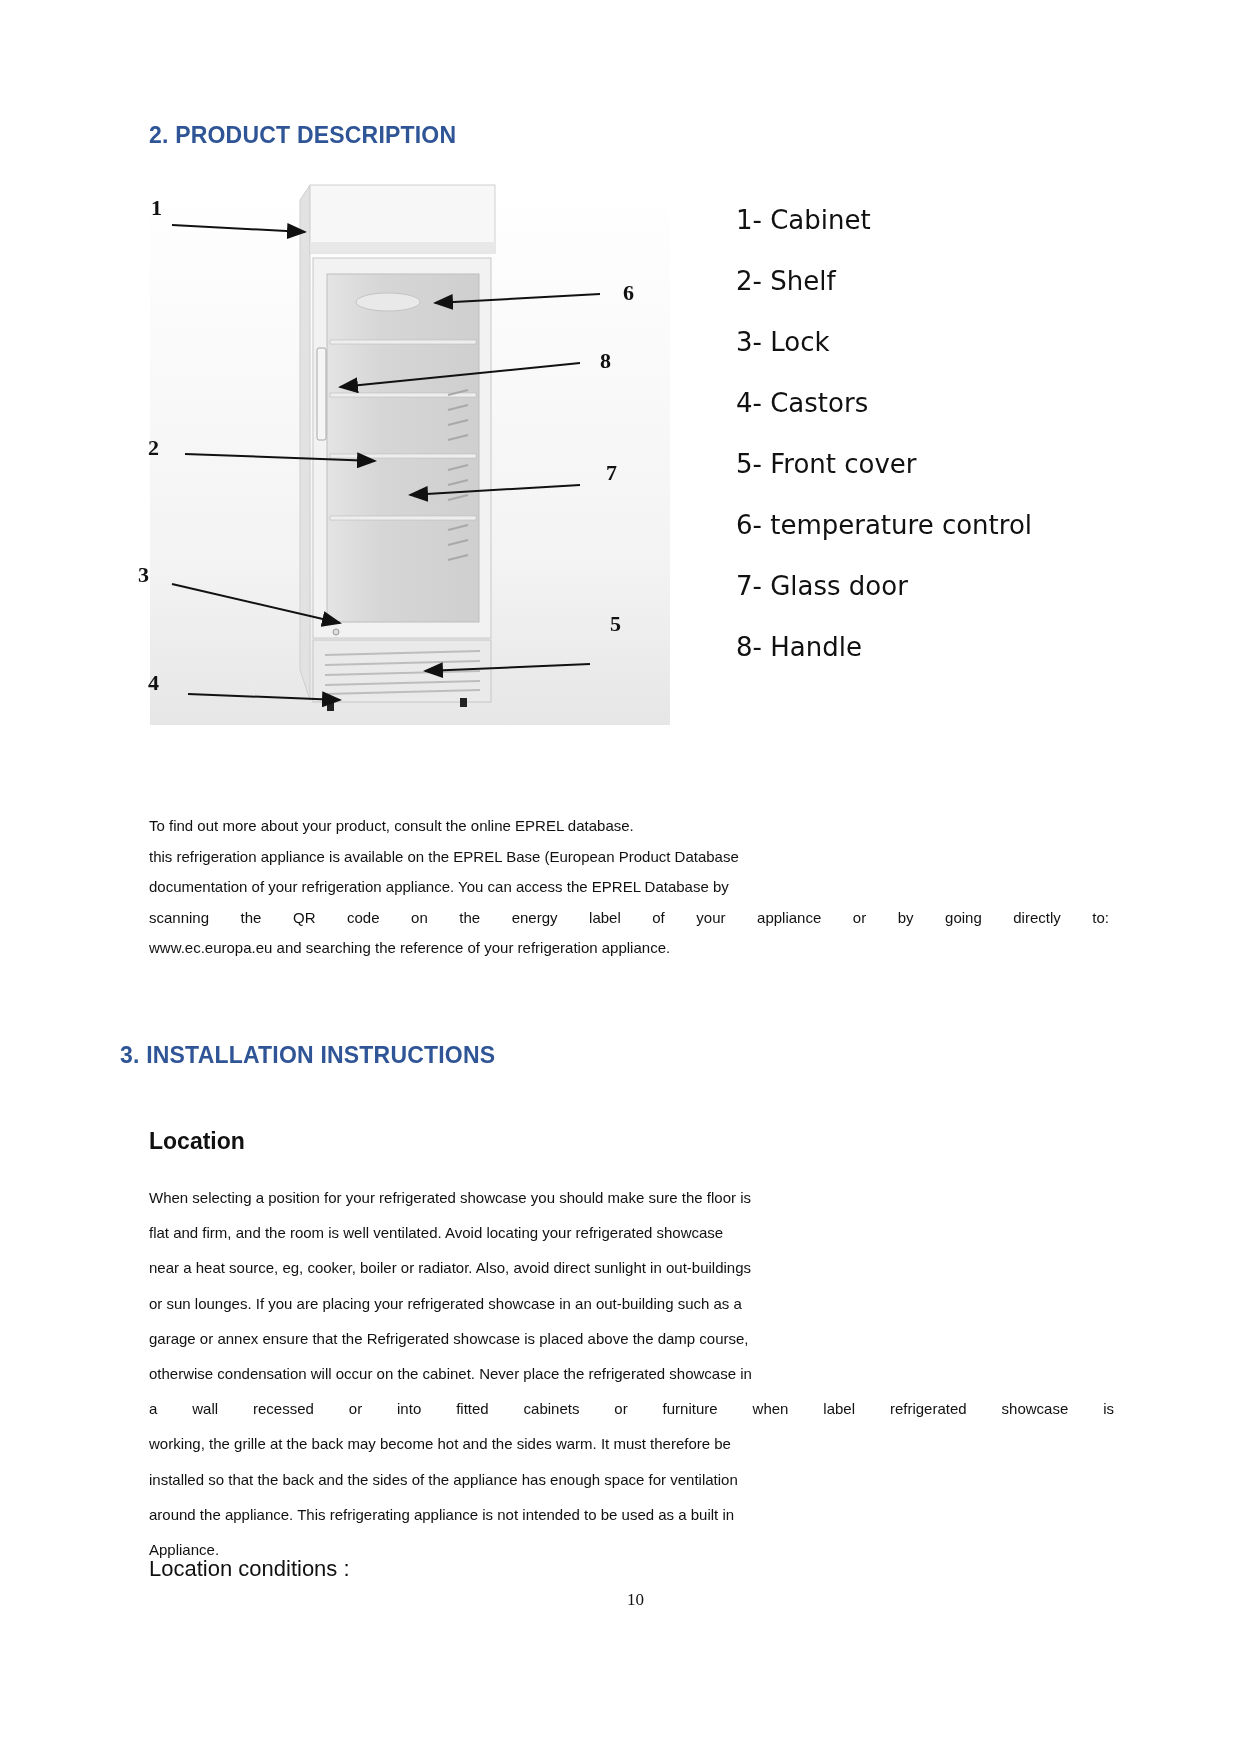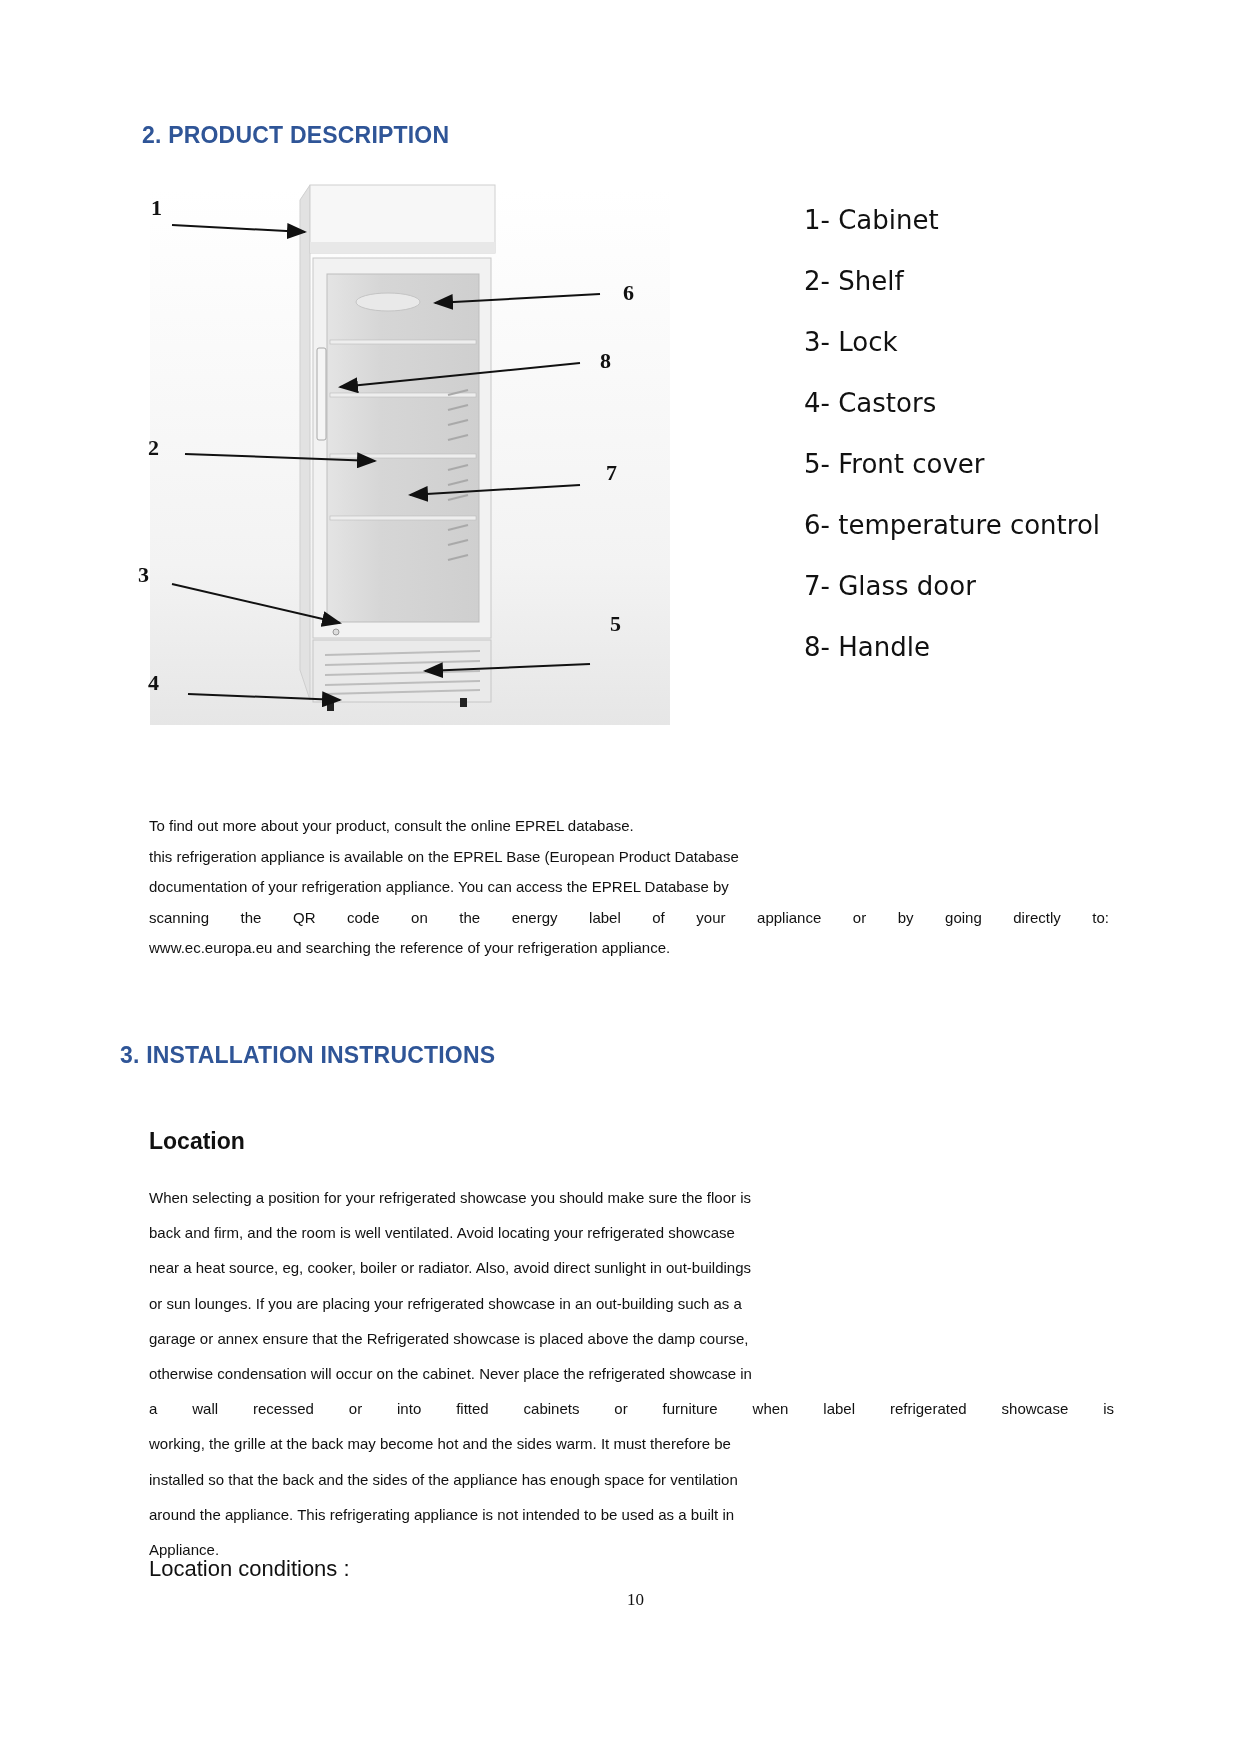--- a/index.html
+++ b/index.html
@@ -1,22 +1,22 @@
 <!DOCTYPE html>
 <html><head>
 <meta charset="utf-8">
 <style>
   html, body { margin:0; padding:0; background:#ffffff; }
   body { width:1241px; height:1754px; position:relative; overflow:hidden; font-family:"Liberation Sans", sans-serif; color:#111; }
   .h2 { position:absolute; color:#2f5597; font-weight:bold; font-size:23px; letter-spacing:0.2px; }
-  #sec2 { left:142px; top:122px; }
+  #sec2 { left:149px; top:122px; }
   #sec3 { left:120px; top:1042px; }
   .fig { position:absolute; left:150px; top:180px; width:520px; height:545px; }
   .callout { position:absolute; font-family:"Liberation Serif", serif; font-weight:bold; font-size:22px; color:#111; }
-  .legend { position:absolute; left:804px; top:200px; }
+  .legend { position:absolute; left:736px; top:200px; }
   .legend-item { font-family:"DejaVu Sans", sans-serif; font-size:26px; color:#111; height:61px; line-height:40px; }
   .para { position:absolute; left:149px; font-size:15px; line-height:30.5px; color:#111;margin-top:48px; }
   #p1 { top:763px; width:960px; }
   #p1 .ln { display:block; white-space:nowrap; }
   #p1 .just { text-align:justify; text-align-last:justify; white-space:normal; }
   #loc-title { position:absolute; left:149px; top:1128px; font-weight:bold; font-size:23px; }
   #p2 { top:1132px; width:965px; line-height:35.2px; }
   #p2 .ln { display:block; white-space:nowrap; }
   #p2 .just { text-align:justify; text-align-last:justify; white-space:normal; }
   #loc-cond { position:absolute; left:149px; top:1556px; font-size:22px; }
@@ -129,21 +129,21 @@
   <span class="ln just">scanning the QR code on the energy label of your appliance or by going directly to:</span>
   <span class="ln">www.ec.europa.eu and searching the reference of your refrigeration appliance.</span>
 </div>
 
 <div id="sec3" class="h2">3. INSTALLATION INSTRUCTIONS</div>
 
 <div id="loc-title">Location</div>
 
 <div id="p2" class="para">
   <span class="ln">When selecting a position for your refrigerated showcase you should make sure the floor is</span>
-  <span class="ln">back  and  firm,  and  the room is well ventilated. Avoid locating  your  refrigerated  showcase</span>
+  <span class="ln">flat  and  firm,  and  the room is well ventilated. Avoid locating  your  refrigerated  showcase</span>
   <span class="ln">near a heat source, eg, cooker, boiler or radiator. Also, avoid direct sunlight in out-buildings</span>
   <span class="ln">or sun lounges. If you are placing your refrigerated showcase in an out-building such as a</span>
   <span class="ln">garage or annex ensure that the Refrigerated showcase is placed above the damp course,</span>
   <span class="ln">otherwise condensation will occur on the cabinet. Never place the refrigerated showcase in</span>
   <span class="ln just">a wall recessed or into fitted cabinets or furniture when label refrigerated showcase is</span>
   <span class="ln">working, the grille at the back may become hot and the sides warm. It must therefore be</span>
   <span class="ln">installed so that the back and the sides of the appliance has enough space for ventilation</span>
   <span class="ln">around the appliance. This refrigerating appliance is not intended to be used as a built in</span>
   <span class="ln">Appliance.</span>
 </div>

